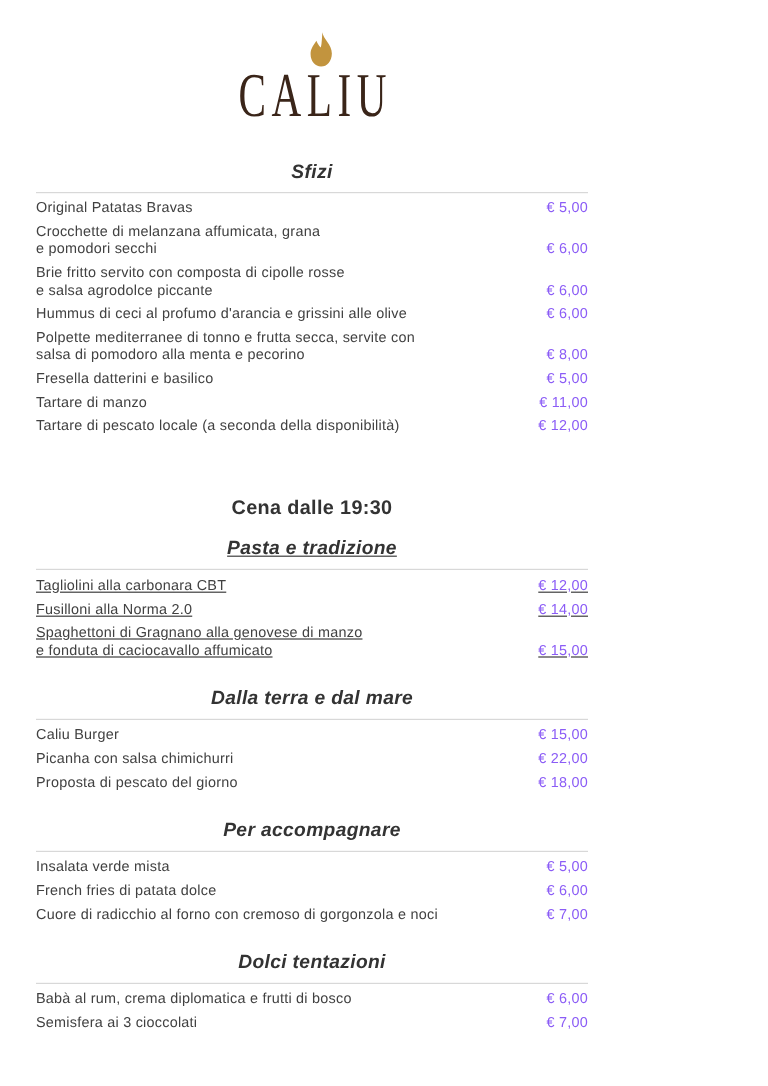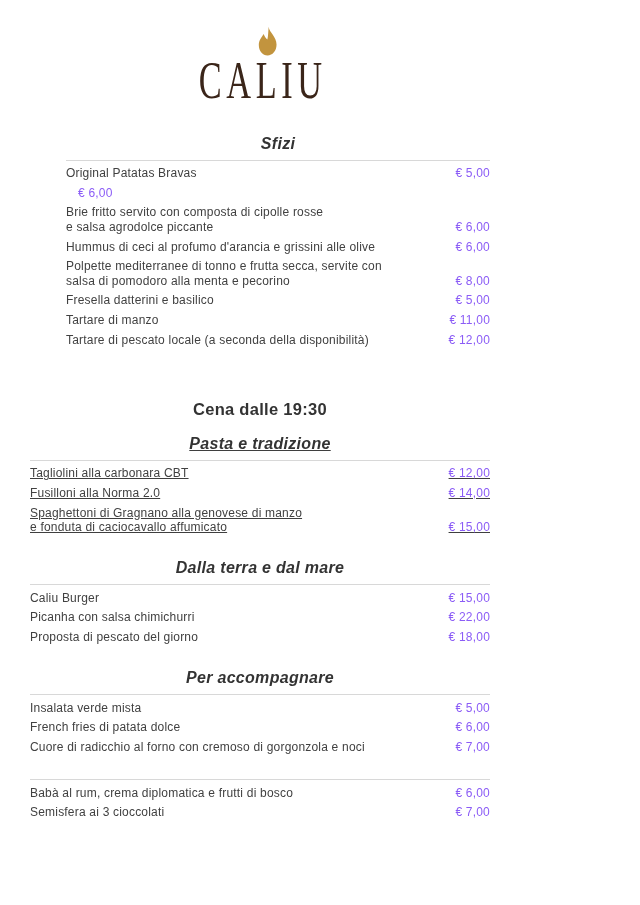--- a/index.html
+++ b/index.html
@@ -36,21 +36,21 @@
     color: var(--wordmark, #3a2519);
     transform: scaleX(0.66);
     transform-origin: 50% 50%;
     font-weight: 400;
   }
 
   
   .menu { width: 460px; margin: 0 auto; }
 
   .menu-section { margin-top: 22px; }
-  #group-sfizi .menu-section:first-child { margin-top: 26px; margin-left: 36px; }
+  #group-sfizi .menu-section:first-child { margin-top: 26px; }
   #group-dinner .menu-section:first-child { margin-top: 16px; text-decoration: underline; }
 
   .section-title {
     font-size: 16px;
     font-weight: 700;
     font-style: italic;
     text-align: center;
     color: #333333;
     letter-spacing: 0.3px;
   }
@@ -112,20 +112,22 @@
   <section class="menu-section">
     <h3 class="section-title">Sfizi</h3>
     <hr class="section-rule">
     <div class="section-items">
   <div class="menu-item">
     <span class="item-name">Original Patatas Bravas</span>
     <span class="item-price">€ 5,00</span>
   </div>
 
   <div class="menu-item">
+    <span class="item-name">Crocchette di melanzana affumicata, grana
+e pomodori secchi</span>
     <span class="item-price">€ 6,00</span>
   </div>
 
   <div class="menu-item">
     <span class="item-name">Brie fritto servito con composta di cipolle rosse
 e salsa agrodolce piccante</span>
     <span class="item-price">€ 6,00</span>
   </div>
 
   <div class="menu-item">
@@ -218,20 +220,21 @@
   </div>
 
   <div class="menu-item">
     <span class="item-name">Cuore di radicchio al forno con cremoso di gorgonzola e noci</span>
     <span class="item-price">€ 7,00</span>
   </div>
 </div>
   </section>
 
   <section class="menu-section">
+    <h3 class="section-title">Dolci tentazioni</h3>
     <hr class="section-rule">
     <div class="section-items">
   <div class="menu-item">
     <span class="item-name">Babà al rum, crema diplomatica e frutti di bosco</span>
     <span class="item-price">€ 6,00</span>
   </div>
 
   <div class="menu-item">
     <span class="item-name">Semisfera ai 3 cioccolati</span>
     <span class="item-price">€ 7,00</span>

